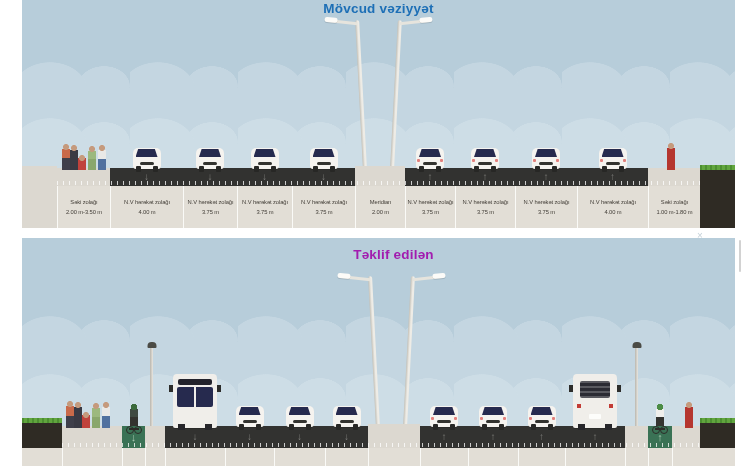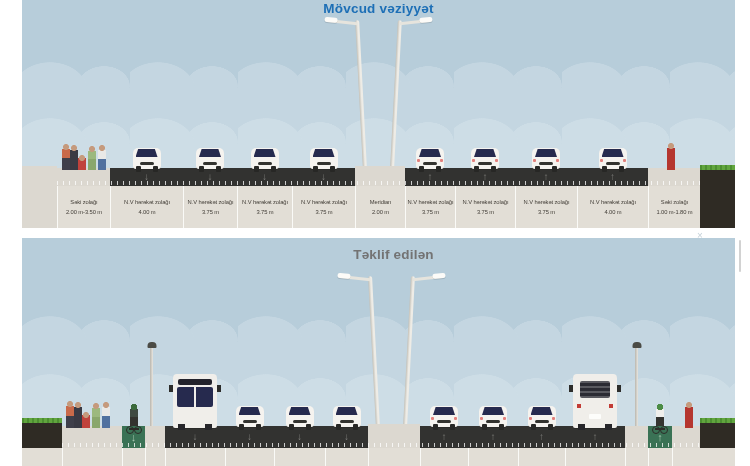--- a/index.html
+++ b/index.html
@@ -5,21 +5,21 @@
   html,body{margin:0;padding:0;background:#ffffff;}
   body{width:750px;height:466px;overflow:hidden;font-family:"Liberation Sans",sans-serif;position:relative;}
   .stage{position:absolute;left:0;top:0;width:750px;height:466px;background:#fff;}
   .canvas{position:absolute;left:22px;top:0;width:567px;height:466px;}
   .panel{position:absolute;left:0;width:713px;overflow:hidden;}
   #p1{top:0;height:228px;}
   #p2{top:238px;height:228px;}
   .sky{position:absolute;inset:0;background:#b7cdda;}
   .title{position:absolute;left:0;right:0;top:1px;text-align:center;font-weight:bold;font-size:13.5px;letter-spacing:.2px;z-index:30;}
   #p1 .title{color:#1d6fb6;}
-  #p2 .title{top:9px;color:#737373;margin-left:30px;}
+  #p2 .title{top:9px;color:#a21caf;margin-left:30px;}
   .scallop{position:absolute;left:0;right:0;height:30px;}
   .cfill{position:absolute;left:0;right:0;}
   .surf{position:absolute;}
   .lrowbg{position:absolute;background:#e2ded6;}
   .lbox{position:absolute;background:#e2ded6;border-left:1px solid #fafaf7;box-sizing:border-box;display:flex;flex-direction:column;align-items:center;justify-content:center;text-align:center;color:#45403a;font-size:5.8px;line-height:1.45;letter-spacing:-.1px;padding:1px;z-index:8;}
   .lbox .ls{margin-top:1px;white-space:nowrap;}
   .ticks{position:absolute;height:4px;background-image:repeating-linear-gradient(90deg,rgba(255,255,255,.75) 0 1px,rgba(0,0,0,0) 1px 6px);z-index:6;}
   .soil{position:absolute;background:#2f2b24;z-index:7;}
   .soil::before{content:"";position:absolute;left:0;right:0;top:0;height:5px;background:repeating-linear-gradient(90deg,#4c8f31 0 2px,#61a53e 2px 5px);}
   .arrow{position:absolute;text-align:center;font-weight:bold;z-index:9;}

